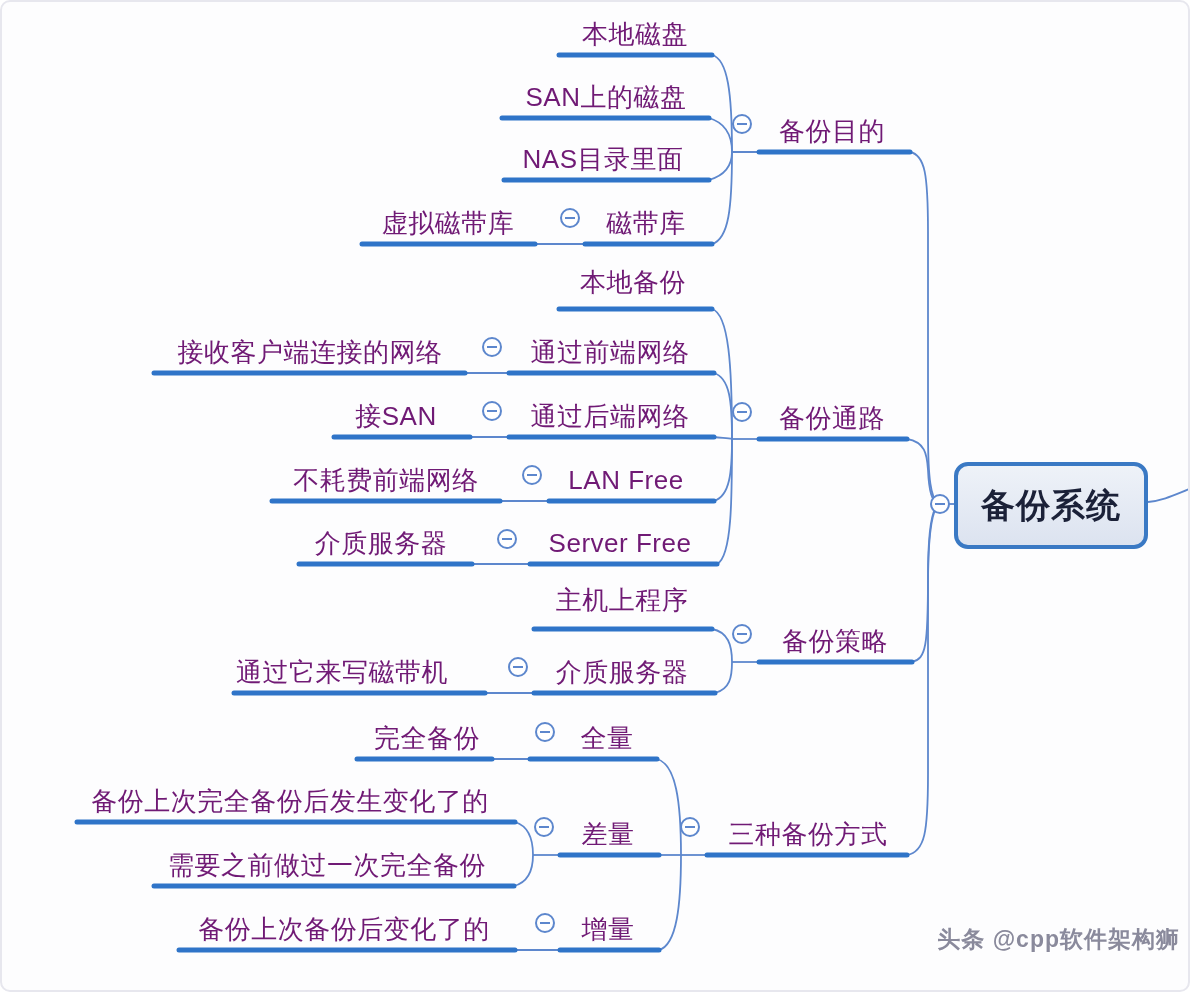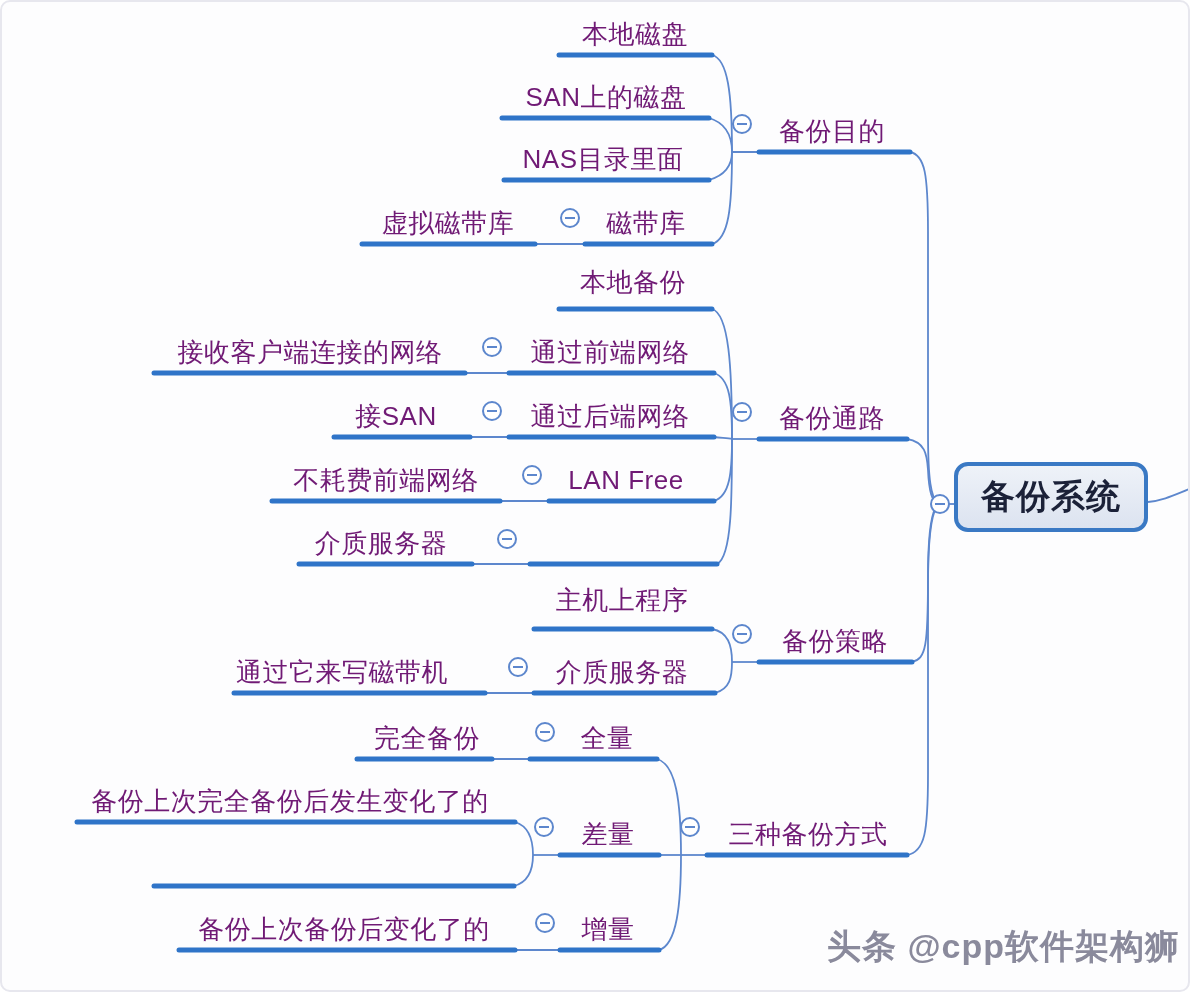--- a/index.html
+++ b/index.html
@@ -17,28 +17,28 @@
     letter-spacing:0.5px;
   }
   .collapse{
     position:absolute;width:16px;height:16px;border:2px solid #5d87cd;border-radius:50%;
     background:#ffffff;box-sizing:content-box;
   }
   .collapse::after{
     content:"";position:absolute;left:3px;top:7px;width:10px;height:2px;background:#5d87cd;
   }
   #root-node{
-    position:absolute;left:952px;top:460px;width:194px;height:70px;
+    position:absolute;left:952px;top:460px;width:194px;height:87px;
     display:flex;align-items:center;justify-content:center;
     background:linear-gradient(180deg,#eef2f8 0%,#dce3f0 100%);
     border:4px solid #3a79c4;border-radius:14px;box-sizing:border-box;
     font-size:34px;font-weight:600;color:#1b2138;letter-spacing:1px;
   }
   #watermark{
-    position:absolute;right:8px;top:922px;font-size:34px;font-weight:700;
+    position:absolute;right:8px;top:922px;font-size:23px;font-weight:700;
     color:#8a8a9c;letter-spacing:1px;white-space:nowrap;
     text-shadow:1px 1px 0 rgba(255,255,255,0.7);
   }
 </style>
 </head>
 <body>
 
 <div id="canvas">
 
   <svg id="wires" viewBox="0 0 1190 992" xmlns="http://www.w3.org/2000/svg">
@@ -129,32 +129,34 @@
   <div class="node-label" style="left:446px;top:204px">虚拟磁带库</div>
 
   <div class="node-label" style="left:830px;top:399px">备份通路</div>
   <div class="node-label" style="left:631px;top:263px">本地备份</div>
   <div class="node-label" style="left:608px;top:333px">通过前端网络</div>
   <div class="node-label" style="left:308px;top:333px">接收客户端连接的网络</div>
   <div class="node-label" style="left:608px;top:397px">通过后端网络</div>
   <div class="node-label" style="left:394px;top:397px">接SAN</div>
   <div class="node-label" style="left:624px;top:461px">LAN Free</div>
   <div class="node-label" style="left:384px;top:461px">不耗费前端网络</div>
+  <div class="node-label" style="left:618px;top:524px">Server Free</div>
   <div class="node-label" style="left:379px;top:524px">介质服务器</div>
 
   <div class="node-label" style="left:833px;top:622px">备份策略</div>
   <div class="node-label" style="left:620px;top:581px">主机上程序</div>
   <div class="node-label" style="left:620px;top:653px">介质服务器</div>
   <div class="node-label" style="left:340px;top:653px">通过它来写磁带机</div>
 
   <div class="node-label" style="left:806px;top:815px">三种备份方式</div>
   <div class="node-label" style="left:605px;top:719px">全量</div>
   <div class="node-label" style="left:425px;top:719px">完全备份</div>
   <div class="node-label" style="left:606px;top:815px">差量</div>
   <div class="node-label" style="left:288px;top:782px">备份上次完全备份后发生变化了的</div>
+  <div class="node-label" style="left:325px;top:846px">需要之前做过一次完全备份</div>
   <div class="node-label" style="left:606px;top:910px">增量</div>
   <div class="node-label" style="left:342px;top:910px">备份上次备份后变化了的</div>
 
   <span class="collapse" style="left:928px;top:492px"></span>
   <span class="collapse" style="left:730px;top:112px"></span>
   <span class="collapse" style="left:558px;top:206px"></span>
   <span class="collapse" style="left:730px;top:400px"></span>
   <span class="collapse" style="left:480px;top:335px"></span>
   <span class="collapse" style="left:480px;top:399px"></span>
   <span class="collapse" style="left:520px;top:463px"></span>

